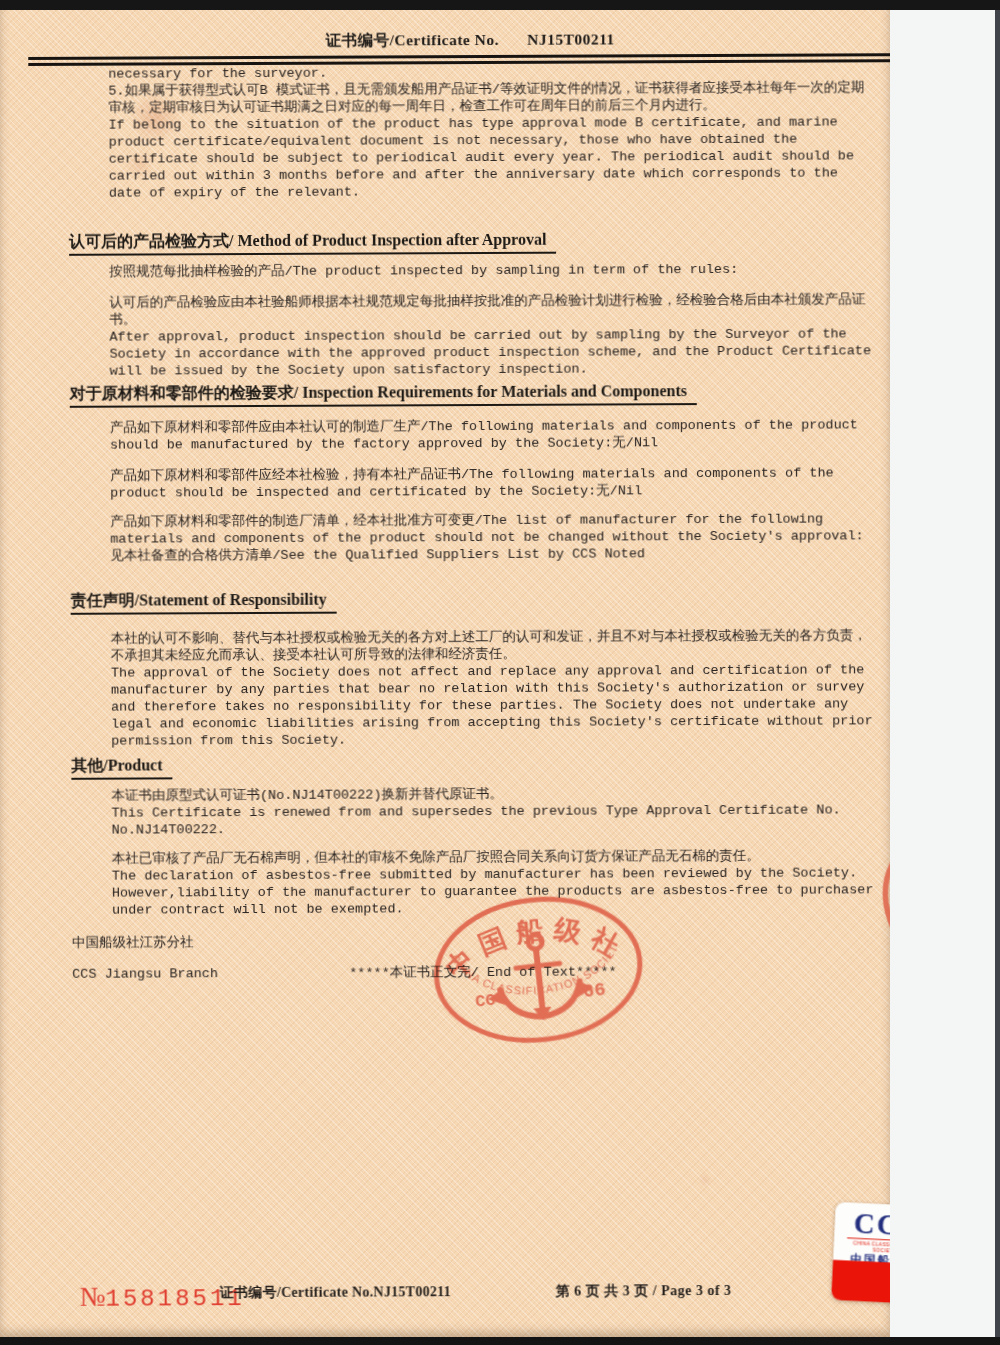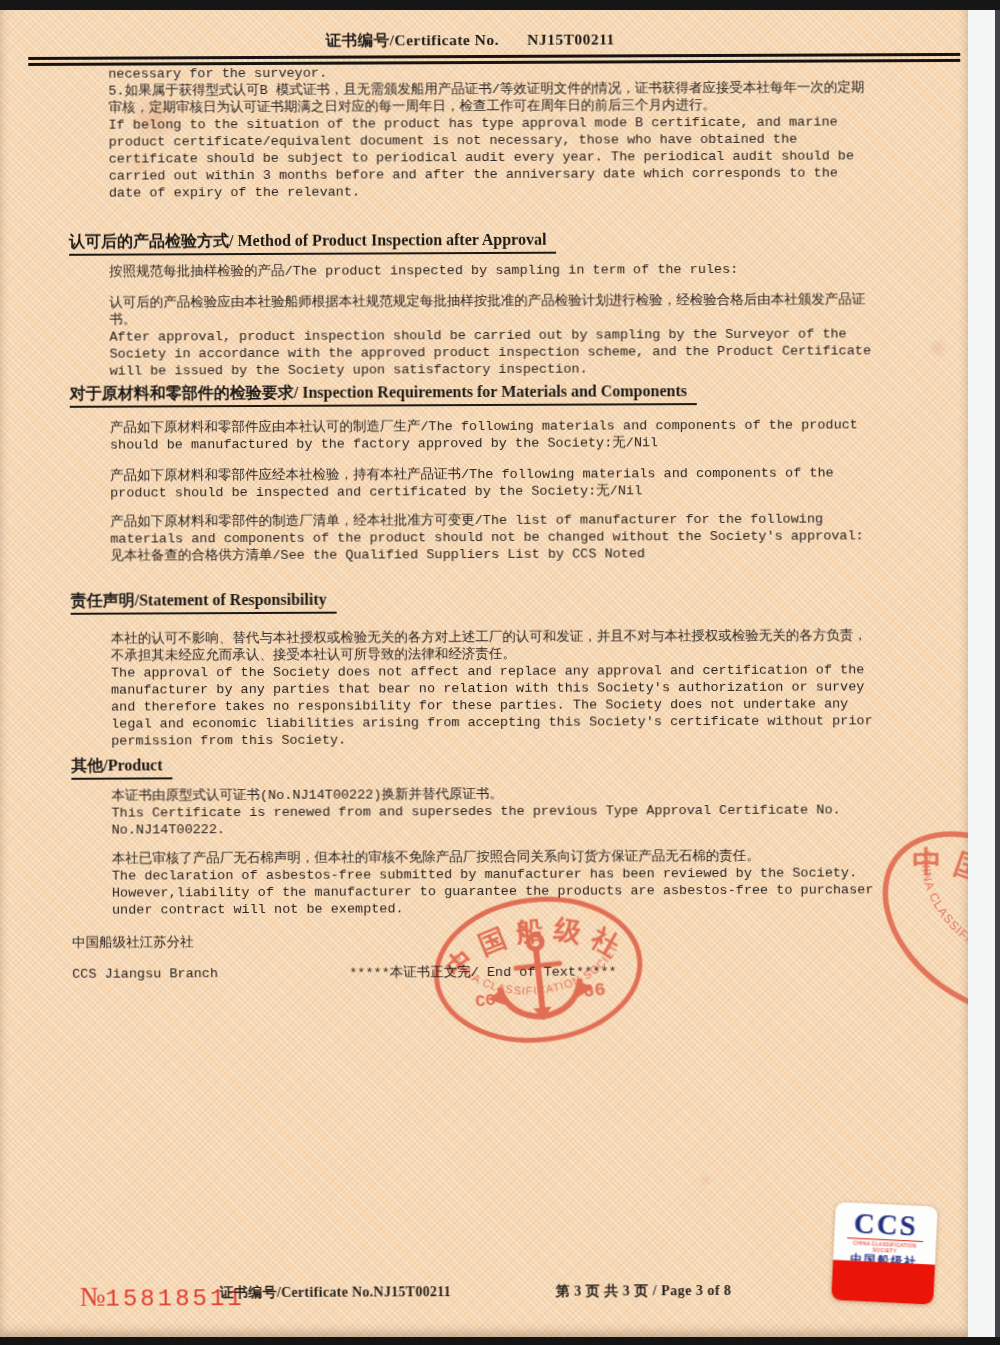--- a/index.html
+++ b/index.html
@@ -3,21 +3,21 @@
 <meta charset="utf-8">
 <style>
   html,body{margin:0;padding:0;}
   body{
     width:1000px;height:1345px;position:relative;overflow:hidden;
     background:#f4f6f5;
     font-family:"Liberation Mono","DejaVu Sans Mono",monospace;
   }
   .scan-edge-right{position:absolute;right:0;top:0;width:5px;height:100%;background:#40444a;}
   .paper{
-    position:absolute;left:0;top:0;width:968px;height:1338px;overflow:hidden;
+    position:absolute;left:0;top:0;width:890px;height:1338px;overflow:hidden;
     background-color:#f6d8b5;
     background-image:
       radial-gradient(circle at 155px 118px, rgba(190,80,35,.20), rgba(190,80,35,0) 26px),
       radial-gradient(circle at 140px 165px, rgba(190,80,35,.12), rgba(190,80,35,0) 14px),
       radial-gradient(circle at 938px 348px, rgba(190,80,35,.14), rgba(190,80,35,0) 10px),
       radial-gradient(circle at 620px 300px, rgba(190,80,35,.10), rgba(190,80,35,0) 8px),
       radial-gradient(circle at 705px 1180px, rgba(190,80,35,.10), rgba(190,80,35,0) 7px),
       repeating-linear-gradient(45deg, rgba(255,255,255,.30) 0 1px, rgba(255,255,255,0) 1px 4px),
       repeating-linear-gradient(-45deg, rgba(209,156,106,.16) 0 1px, rgba(209,156,106,0) 1px 4px);
     box-shadow:inset 0 -6px 10px rgba(60,30,10,.25);
@@ -209,20 +209,20 @@
       <div class="ccs-acronym">CCS</div>
       <div class="ccs-subtitle">CHINA CLASSIFICATION SOCIETY</div>
       <div class="ccs-zh">中国船级社</div>
       <div class="ccs-redblock"></div>
     </div>
 
     <div class="footer-serial">
       <span class="nsign">№</span><span class="digits">15818511</span>
     </div>
     <div class="footer-cert">证书编号/Certificate No.NJ15T00211</div>
-    <div class="footer-page">第 3 页 共 3 页 / Page 3 of 8</div>
+    <div class="footer-page">第 6 页 共 3 页 / Page 3 of 3</div>
 
   </div>
 </div>
 
 <div class="bar-top"></div>
 <div class="bar-bottom"></div>
 <div class="scan-edge-right"></div>
 
 </body></html>

